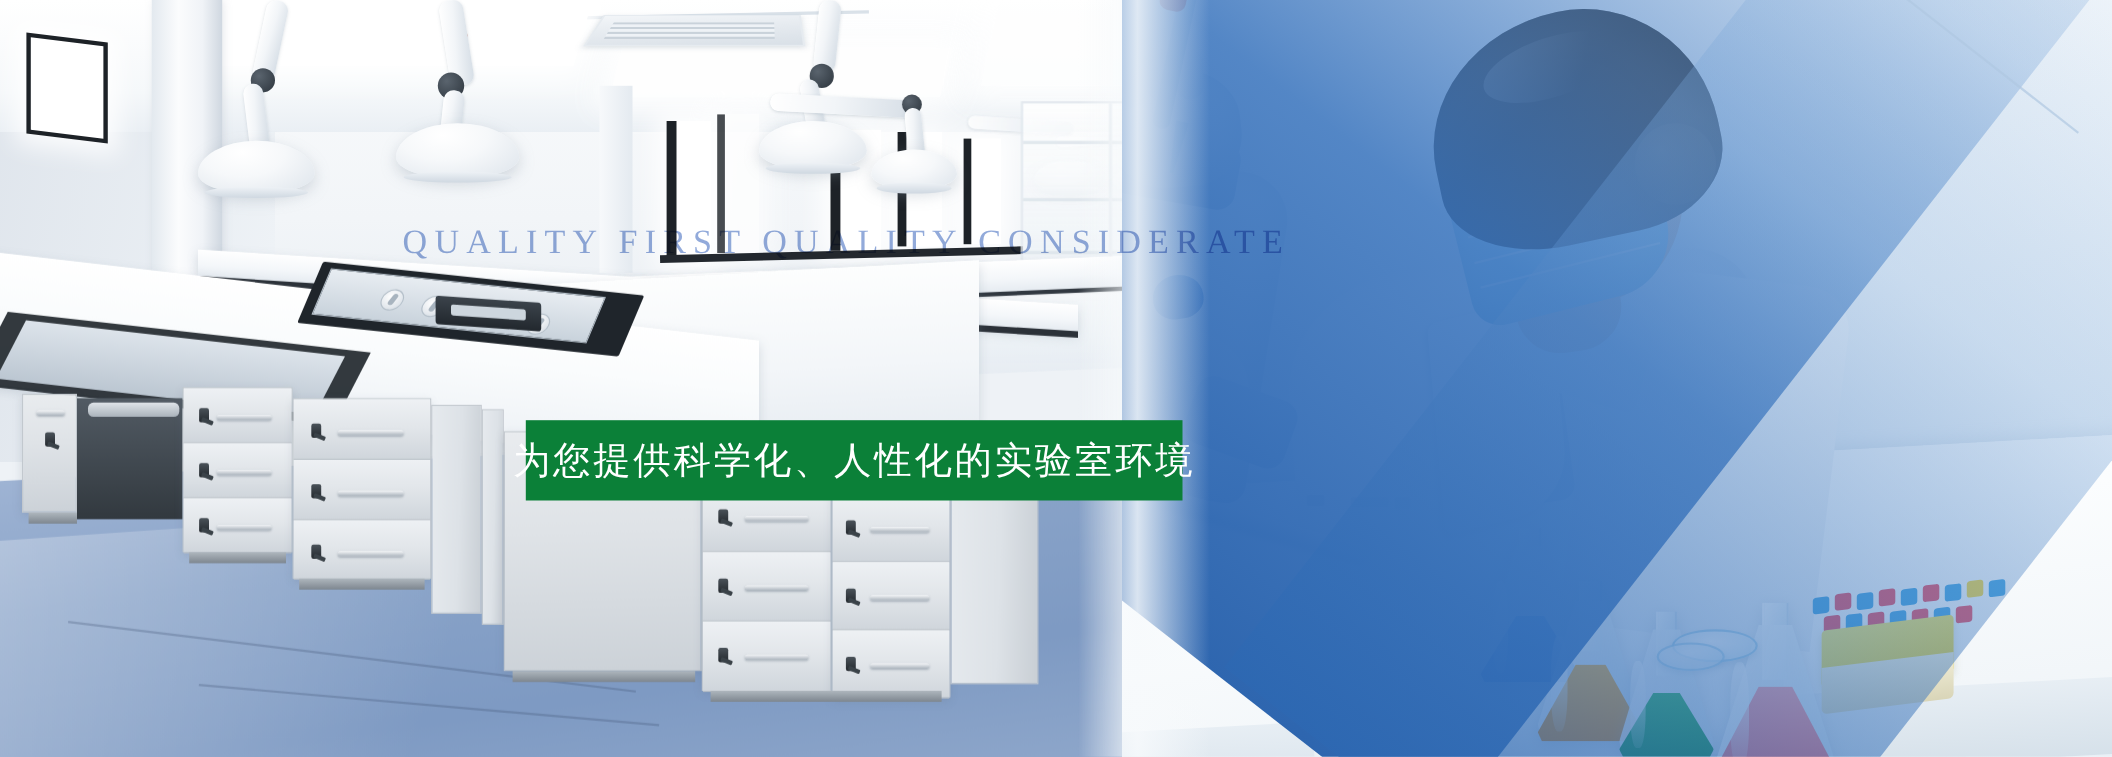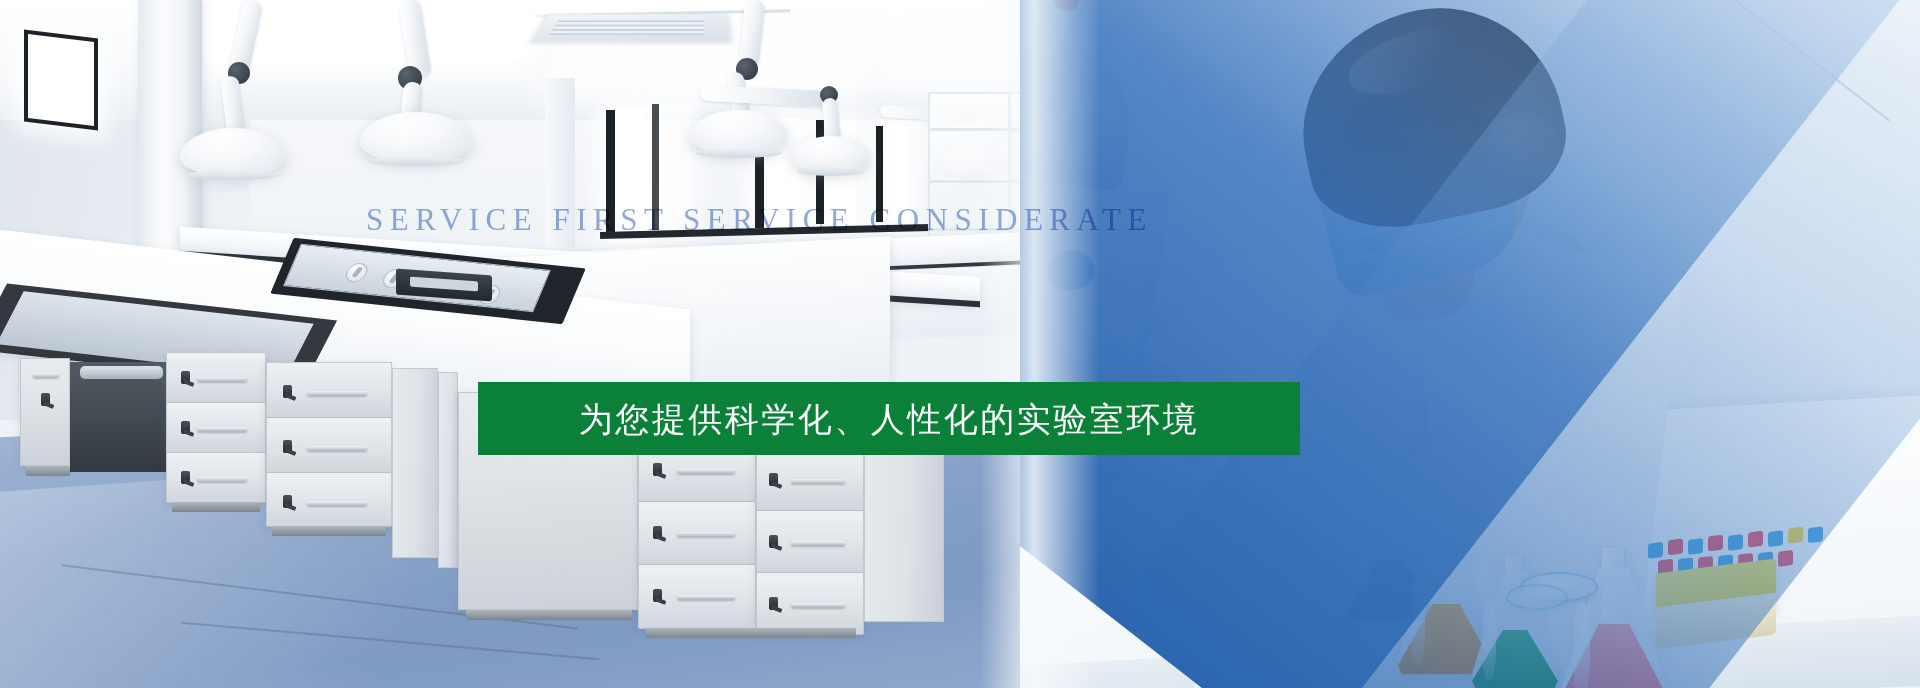--- a/index.html
+++ b/index.html
@@ -634,21 +634,21 @@
     font-weight:bold;
     color:#2255b4;
     letter-spacing:1px;
     white-space:nowrap;
     text-shadow:0 1px 2px rgba(255,255,255,.55);
   }
   .headline .gap { display:inline-block; width:26px; }
 
   .greenbar {
     position:absolute; left:478px; top:382px;
-    width:822px; height:73px;
+    width:597px; height:73px;
     background:#0b8038;
     display:flex; align-items:center; justify-content:center;
   }
   .greenbar-text {
     font-family:"Liberation Sans", sans-serif;
     font-size:34px; line-height:40px;
     color:#ffffff;
     letter-spacing:2.5px;
     white-space:nowrap;
   }
@@ -941,21 +941,21 @@
 
     <div class="blue-diag"></div>
     <div class="blue-diag2"></div>
     <div class="diag-hairline"></div>
   </div>
 
   <div class="seam"></div>
 
   <div class="text-layer">
 
-    <div class="eyebrow">SERVICE FIRST SERVICE CONSIDERATE</div>
+    <div class="eyebrow">QUALITY FIRST QUALITY CONSIDERATE</div>
 
 
     <div class="greenbar">
       <span class="greenbar-text">为您提供科学化、人性化的实验室环境</span>
     </div>
   </div>
 
 </div>
 
 </body></html>

